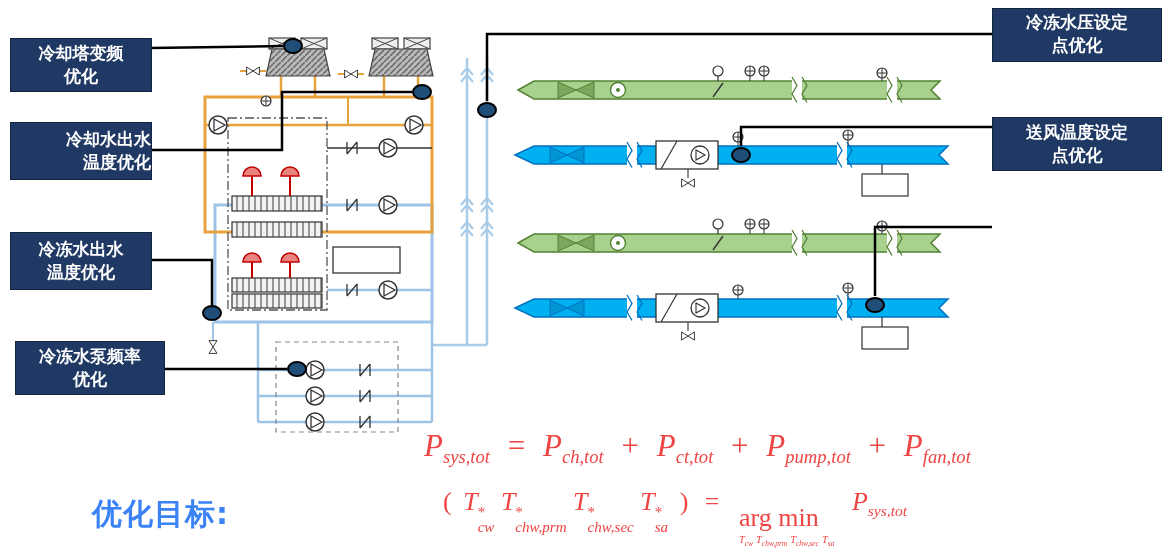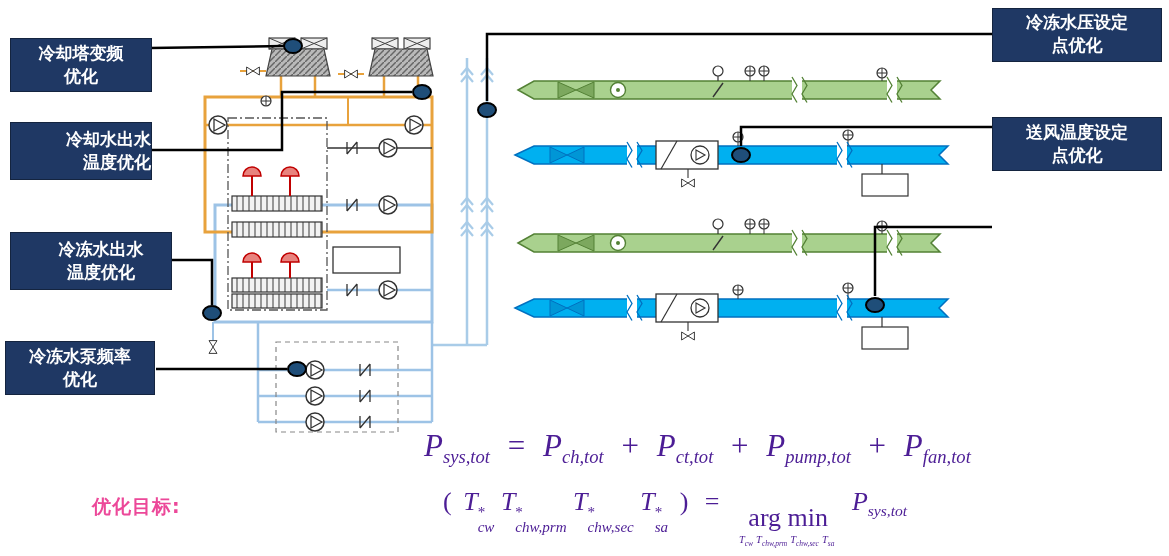--- a/index.html
+++ b/index.html
@@ -7,42 +7,42 @@
   .canvas{position:relative;width:1169px;height:556px;background:#fff;overflow:hidden;
           font-family:"DejaVu Sans",sans-serif;}
   svg.diagram{position:absolute;left:0;top:0;width:1169px;height:556px;}
 
   .callout{position:absolute;background:var(--c-callout_bg,#1F3864);color:var(--c-callout_text,#fff);
            display:flex;flex-direction:column;align-items:center;justify-content:center;
            font-weight:bold;font-size:17px;line-height:1.35;text-align:center;
            border:1px solid #14243f;z-index:3;}
   .co-1{left:10px;top:22px;width:140px;height:52px;margin-top:16px;}
   .co-2{left:10px;top:122px;width:140px;height:56px;align-items:flex-end;}
-  .co-3{left:10px;top:232px;width:140px;height:56px;padding-left:20px;}
-  .co-4{left:5px;top:341px;width:148px;height:52px;}
+  .co-3{left:10px;top:232px;width:140px;height:56px;}
+  .co-4{left:15px;top:341px;width:148px;height:52px;}
   .co-5{left:992px;top:8px;width:168px;height:52px;font-family:Liberation Serif, serif;}
   .co-6{left:992px;top:101px;width:168px;height:52px;margin-top:16px;}
   .co-7{left:992px;top:201px;width:168px;height:52px;}
 
-  .objective{position:absolute;left:92px;top:494px;font-size:19px;font-weight:bold;
-             color:#ec4899;letter-spacing:1px;z-index:3;}
-
-  .formula{position:absolute;font-family:"Liberation Serif",serif;color:#4c1d95;
+  .objective{position:absolute;left:92px;top:494px;font-size:30px;font-weight:bold;
+             color:#3b82f6;letter-spacing:1px;z-index:3;}
+
+  .formula{position:absolute;font-family:"Liberation Serif",serif;color:#ef4444;
            white-space:nowrap;z-index:3;}
   .formula-1{left:424px;top:428px;font-size:31px;}
   .formula-2{left:438px;top:487px;font-size:26px;}
   .fv i{font-style:italic;}
   .fv sub{font-size:60%;font-style:italic;}
   .fo{margin:0 10px;font-style:normal;}
   .formula-2 .fo{margin:0 5px;}
   .ss{display:inline-flex;flex-direction:column;font-size:58%;line-height:1;
       vertical-align:-0.45em;}
   .ss .ssu{display:block;}
   .ss .ssd{display:block;font-style:italic;}
-  .argmin{display:inline-flex;flex-direction:column;align-items:center;
+  .argmin{display:inline-flex;flex-direction:column;align-items:flex-start;
           vertical-align:-0.62em;margin:0 8px;}
   .argmin-top{font-style:normal;}
   .argmin-under{font-size:40%;line-height:1;margin-top:2px;white-space:nowrap;}
   .argmin-under .fv{margin-right:3px;}
   .argmin-under sub{font-size:72%;}
 </style>
 </head>
 <body>
 
 <div class="canvas">

